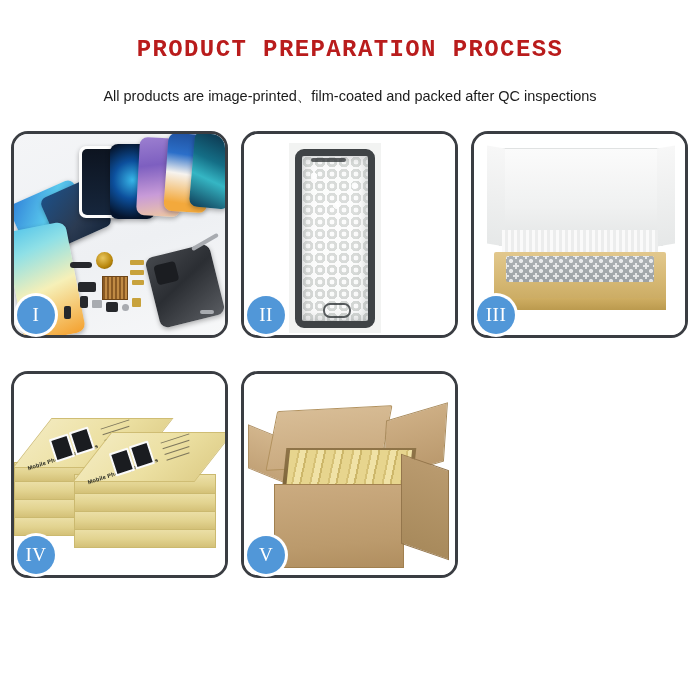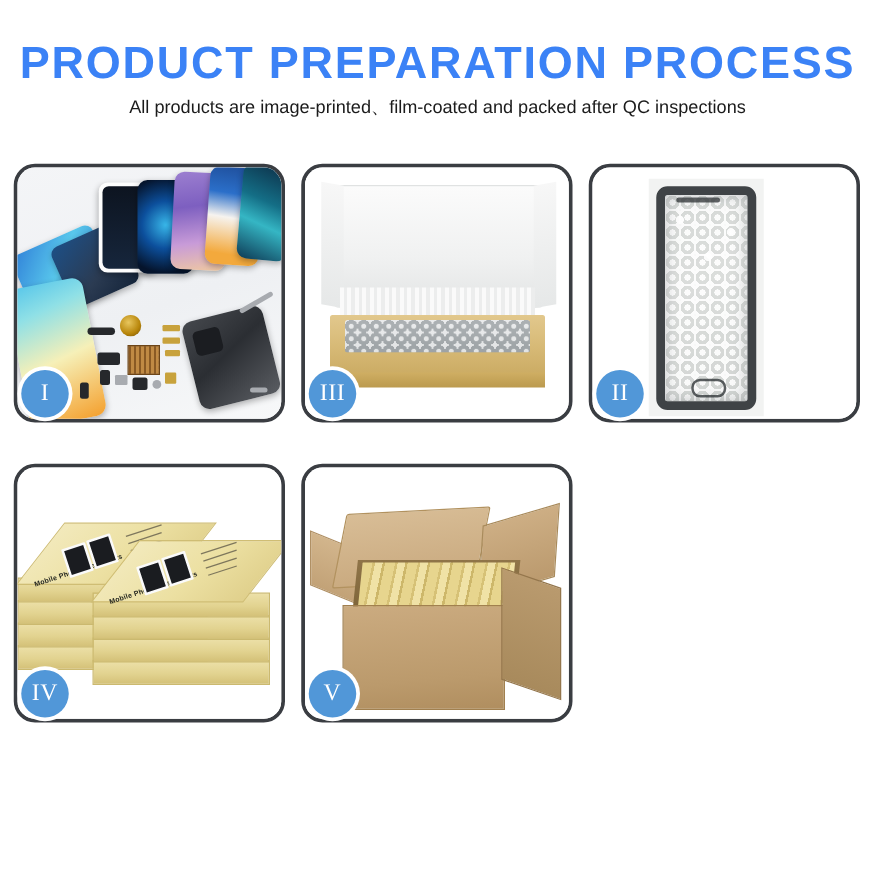--- a/index.html
+++ b/index.html
@@ -15,35 +15,35 @@
     position: relative;
   }
 
   
   .header {
     width: 700px;
     padding-top: 30px;
     text-align: center;
   }
   .title {
-    font-family: Liberation Sans, sans-serif;
-    font-size: 36px;
+    font-family: Liberation Mono, monospace;
+    font-size: 24px;
     font-weight: 700;
     letter-spacing: 1.4px;
-    color: #3b82f6;
+    color: #b91c1c;
     line-height: 40px;
     white-space: nowrap;
   }
   .subtitle {
     font-family: "Liberation Sans", sans-serif;
     font-size: 14.5px;
     font-weight: 400;
     color: #1b1b1b;
     line-height: 22px;
-    margin-top: 5px;
+    margin-top: 15px;
     white-space: nowrap;
   }
 
   
   .grid {
     position: absolute;
     top: 131px;
     left: 11px;
     width: 678px;
     display: grid;
@@ -385,41 +385,41 @@
       <div class="part silver" style="left:108px; top:170px; width:7px; height:7px; border-radius:50%;"></div>
       <div class="part gold" style="left:118px; top:164px; width:9px; height:9px;"></div>
       <div class="part dark" style="left:50px; top:172px; width:7px; height:13px; border-radius:2px;"></div>
       <div class="part silver" style="left:186px; top:176px; width:14px; height:4px; border-radius:2px;"></div>
       <div class="part silver" style="left:176px; top:106px; width:30px; height:4px; border-radius:2px; transform:rotate(-30deg);"></div>
     </div>
     <div class="badge">I</div>
   </div>
 
   <div class="panel">
+    <div class="panel-inner p2">
+      <div class="bw-photo">
+        <div class="bw-screen">
+          <div class="bw-top"></div>
+          <div class="bw-home"></div>
+        </div>
+      </div>
+    </div>
+    <div class="badge">II</div>
+  </div>
+
+  <div class="panel">
     <div class="panel-inner p3">
       <div class="b3-lid"></div>
       <div class="b3-foam"></div>
       <div class="b3-tray">
         <div class="b3-inner"></div>
       </div>
       <div class="b3-side"></div>
     </div>
     <div class="badge">III</div>
-  </div>
-
-  <div class="panel">
-    <div class="panel-inner p2">
-      <div class="bw-photo">
-        <div class="bw-screen">
-          <div class="bw-top"></div>
-          <div class="bw-home"></div>
-        </div>
-      </div>
-    </div>
-    <div class="badge">II</div>
   </div>
 
   <div class="panel">
     <div class="panel-inner p4">
       <div class="stack">
 
         <div class="sbox" style="left:6px; top:118px; width:150px; height:18px;"></div>
         <div class="sbox" style="left:6px; top:100px; width:150px; height:18px;"></div>
         <div class="sbox" style="left:6px; top:82px;  width:150px; height:18px;"></div>
         <div class="sbox" style="left:6px; top:64px;  width:150px; height:18px;"></div>

